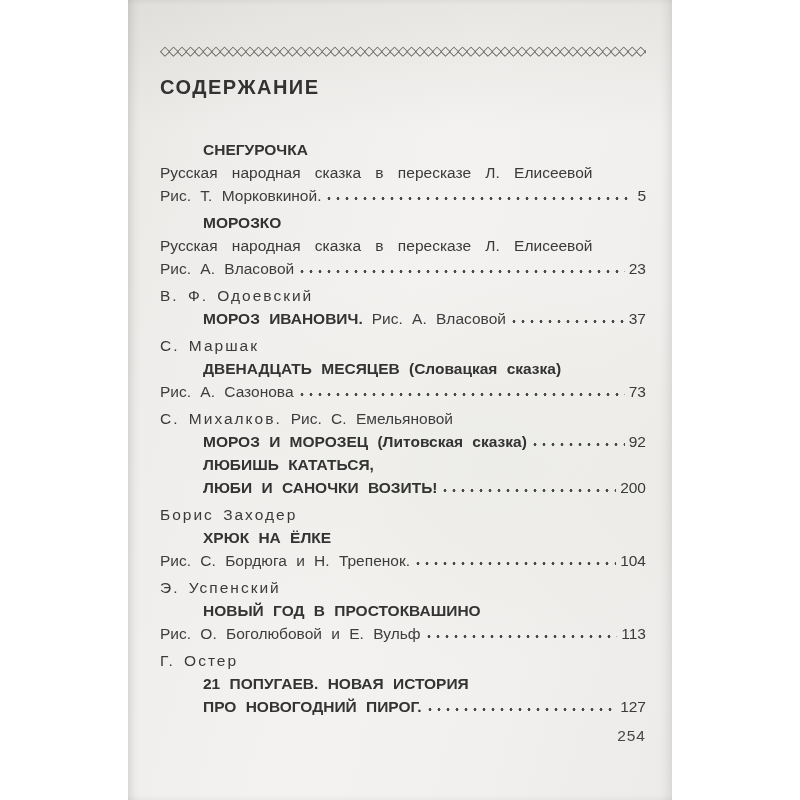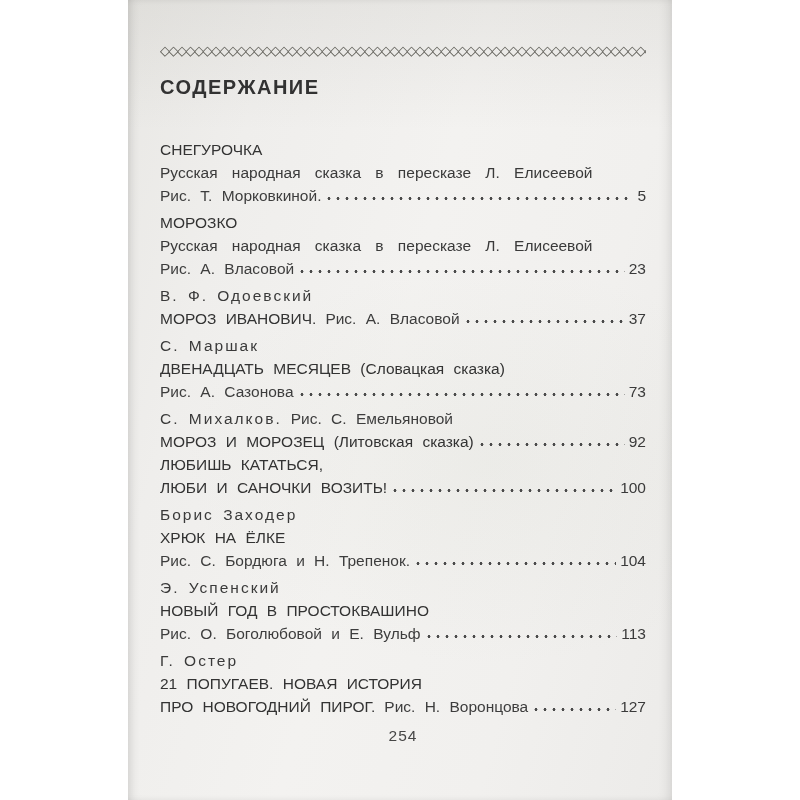--- a/index.html
+++ b/index.html
@@ -59,38 +59,38 @@
     display: flex;
     align-items: baseline;
     font-size: 15.5px;
     line-height: 23px;
     word-spacing: 5px;
     white-space: nowrap;
   }
   .line.fit { word-spacing: 10px; }
   .seg { flex: 0 0 auto; }
   .seg.after { margin-left: 9px; }
-  .seg.title { font-weight: 400; color: #333333; word-spacing: 5px; }
+  .seg.title { font-weight: 700; color: #333333; word-spacing: 5px; margin-left: 43px; }
   .seg.author { letter-spacing: 2px; word-spacing: 3px; }
   .seg.italic { color: #3d3d3d; }
   .seg.plain { color: #3a3a3a; }
   .leader {
     flex: 1 1 20px;
     min-width: 16px;
     height: 5px;
     margin: 0 4px 0 6px;
     background-image: radial-gradient(circle at 2px 2.6px, #4a4a4a 1.25px, rgba(0,0,0,0) 1.7px);
     background-size: 9px 5px;
     background-repeat: repeat-x;
     background-position: left bottom;
   }
   .pnum { flex: 0 0 auto; color: #3a3a3a; }
   .folio {
     margin-top: 6px;
-    text-align: center;
+    text-align: right;
     font-size: 15.5px;
     line-height: 23px;
     color: #464646;
     letter-spacing: 1px;
   }
 </style>
 </head>
 <body>
 
 <div class="photo">
@@ -158,21 +158,21 @@
               <span class="seg title">МОРОЗ И МОРОЗЕЦ (Литовская сказка)</span>
               <span class="leader"></span>
               <span class="pnum">92</span>
             </div>
             <div class="line">
               <span class="seg title">ЛЮБИШЬ КАТАТЬСЯ,</span>
             </div>
             <div class="line">
               <span class="seg title">ЛЮБИ И САНОЧКИ ВОЗИТЬ!</span>
               <span class="leader"></span>
-              <span class="pnum">100</span>
+              <span class="pnum">200</span>
             </div>
           </div>
           <div class="entry">
             <div class="line">
               <span class="seg author">Борис Заходер</span>
             </div>
             <div class="line">
               <span class="seg title">ХРЮК НА ЁЛКЕ</span>
             </div>
             <div class="line">
@@ -196,21 +196,20 @@
           </div>
           <div class="entry">
             <div class="line">
               <span class="seg author">Г. Остер</span>
             </div>
             <div class="line">
               <span class="seg title">21 ПОПУГАЕВ. НОВАЯ ИСТОРИЯ</span>
             </div>
             <div class="line">
               <span class="seg title">ПРО НОВОГОДНИЙ ПИРОГ.</span>
-              <span class="seg italic after">Рис. Н. Воронцова</span>
               <span class="leader"></span>
               <span class="pnum">127</span>
             </div>
           </div>
         </div>
       <div class="folio">254</div>
     </div>
   </div>
 </div>
 

